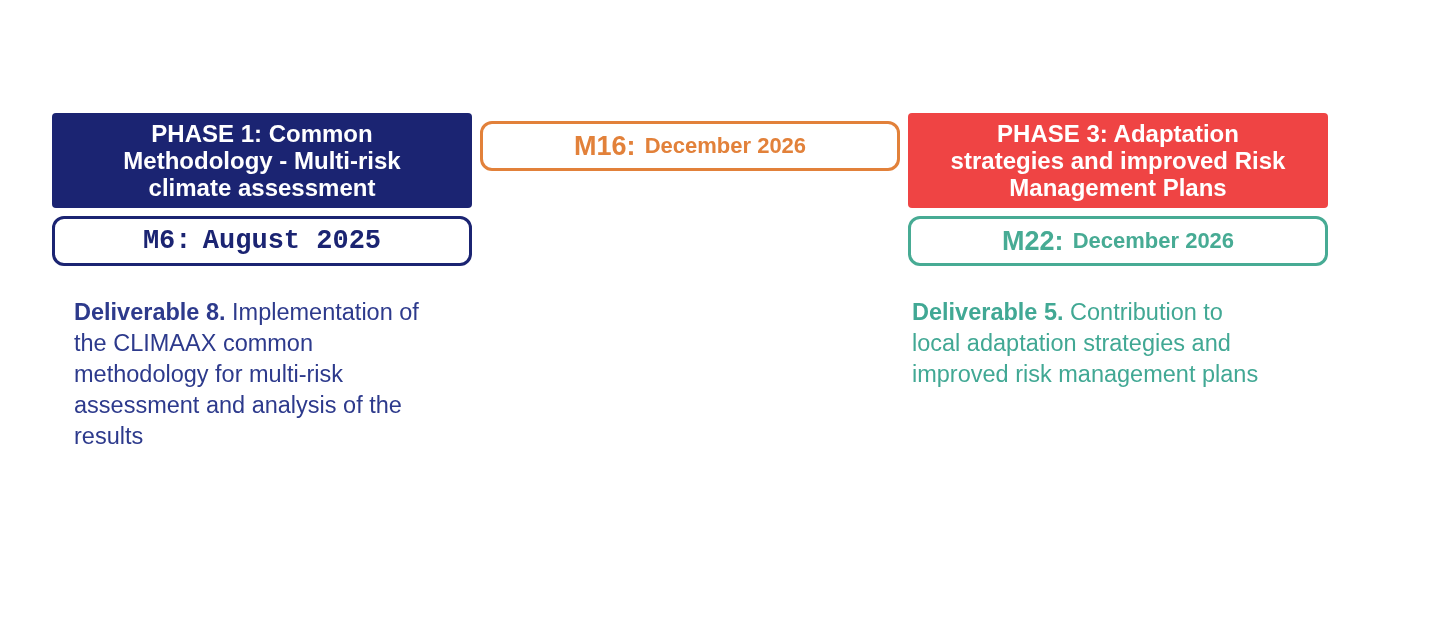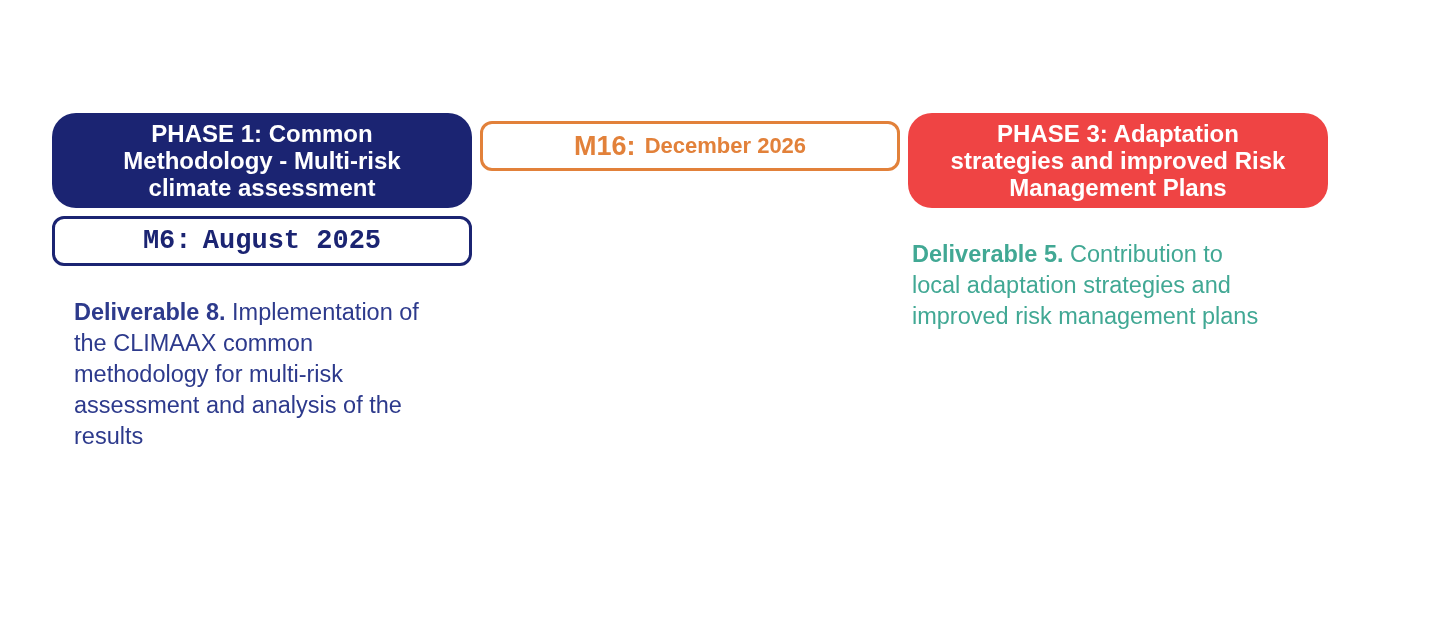--- a/index.html
+++ b/index.html
@@ -20,21 +20,21 @@
     gap: 8px;
   }
   .col {
     flex: 1 1 0;
     display: flex;
     flex-direction: column;
     min-width: 0;
   }
   .phase-header {
     height: 95px;
-    border-radius: 24px;
+    border-radius: 4px;
     color: #ffffff;
     font-weight: bold;
     font-size: 24px;
     line-height: 27px;
     display: flex;
     align-items: center;
     justify-content: center;
     text-align: center;
     white-space: pre-line;
     padding: 2px 8px;
@@ -91,18 +91,22 @@
     <div class="milestone" style="border-color: rgb(226, 129, 58); color: rgb(226, 129, 58);">
       <span class="m-label">M16:</span>
         <span class="m-date">December 2026</span>
     </div>
   </div>
 
   <div class="col phase-3">
     <div class="phase-header" style="background: #ef4444;">PHASE 3: Adaptation
 strategies and improved Risk
 Management Plans</div>
+    <div class="milestone" style="border-color: rgb(71, 171, 148); color: rgb(71, 171, 148);">
+      <span class="m-label">M22:</span>
+        <span class="m-date">December 2026</span>
+    </div>
     <p class="deliverable" style="color: rgb(65, 168, 148);"><strong>Deliverable 5.</strong><span> Contribution to
 local adaptation strategies and
 improved risk management plans</span></p>
   </div>
 
 </div>
 
 </body></html>

